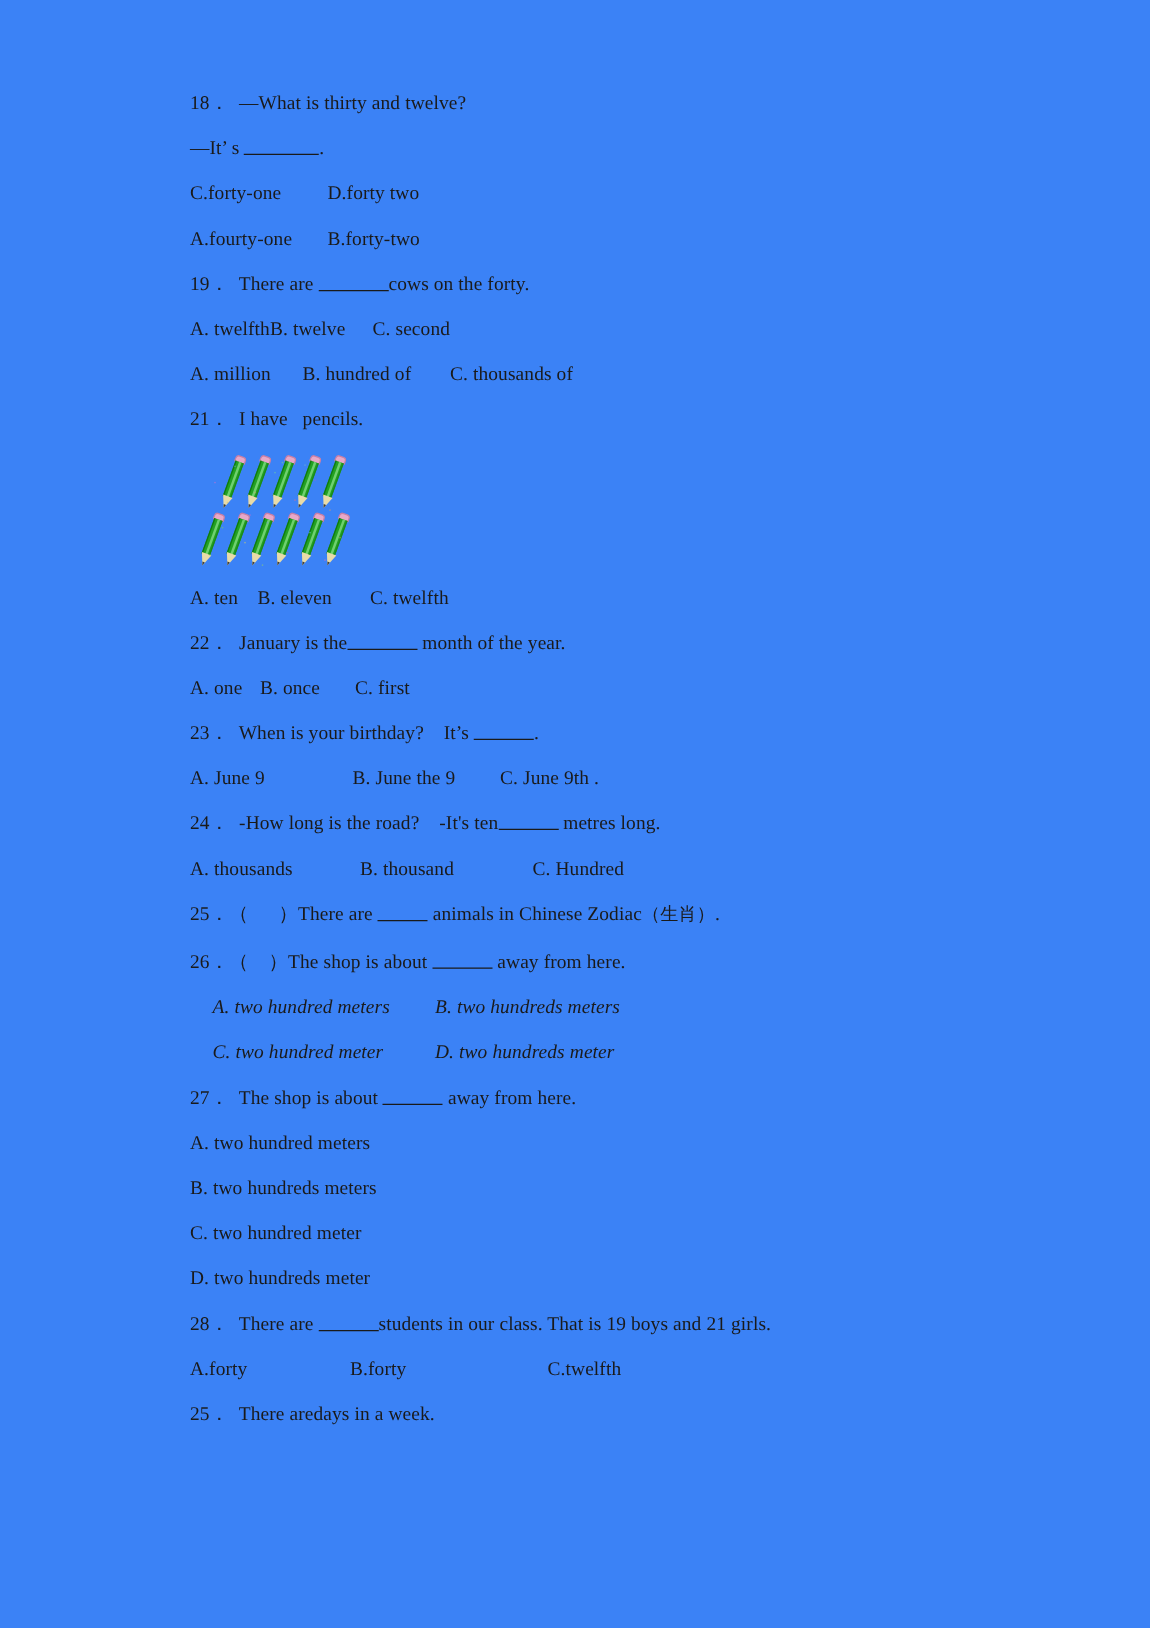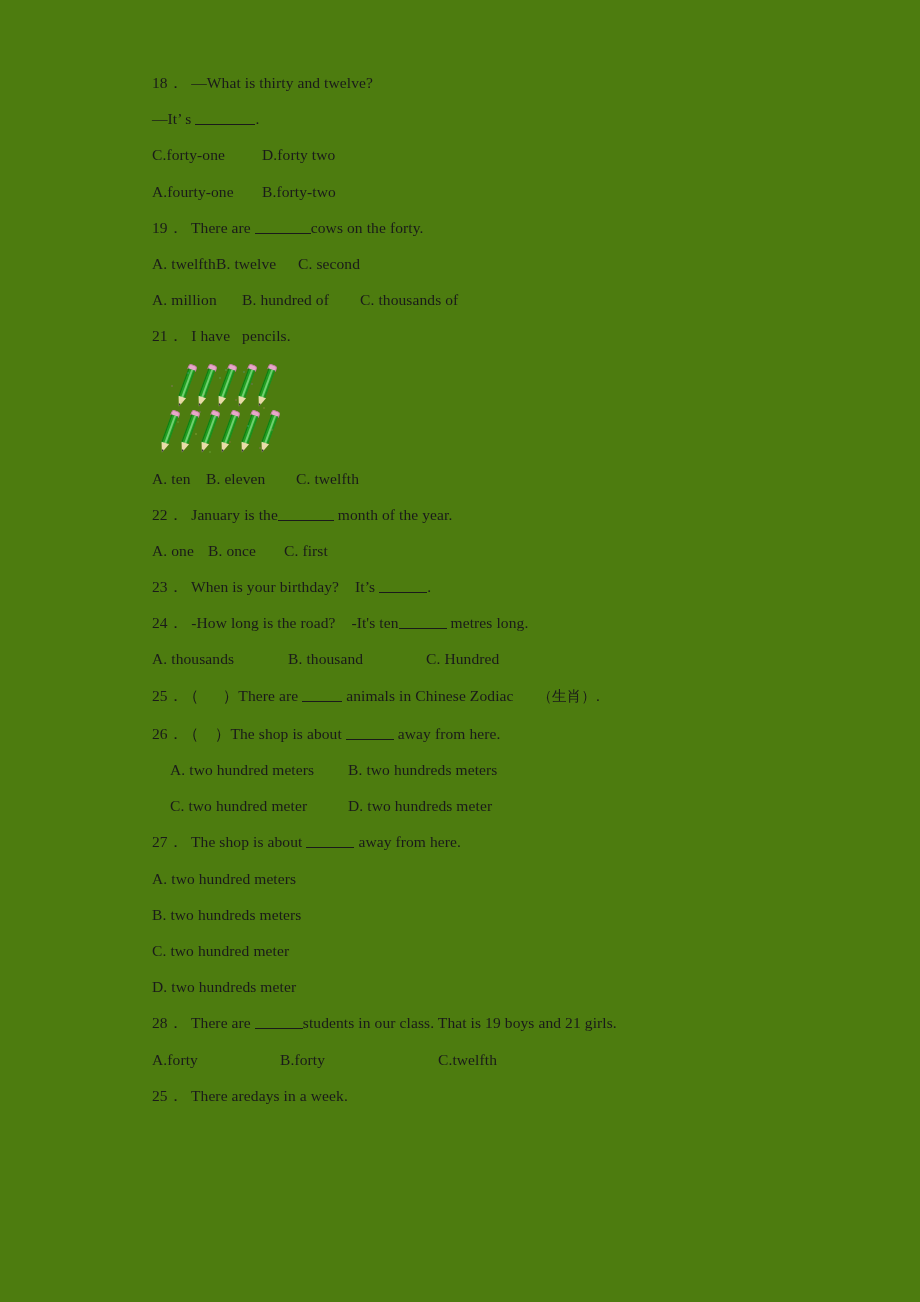--- a/index.html
+++ b/index.html
@@ -14,21 +14,21 @@
     font-family: "Liberation Serif", "DejaVu Serif", serif;
     color: #1a1a1a;
     overflow: hidden;
   }
 
   .page {
     position: absolute;
     left: 0; top: 0;
     width: 920px;
     height: 1302px;
-    background: #4d7c0f;
+    background: #3b82f6;
   }
 
   .content {
     position: absolute;
     left: 152px;
     top: 74px;
     width: 700px;
   }
 
   
@@ -37,36 +37,36 @@
     line-height: 17px;
     margin: 0 0 19.2px 0;
     white-space: pre;
     letter-spacing: 0.1px;
   }
 
   .qline { }
 
   .optline { }
 
-  .optline.indent { padding-left: 18px; }
+  .optline.indent { padding-left: 18px; font-style: italic; }
 
   
   .blank {
     display: inline-block;
     border-bottom: 1px solid #1a1a1a;
     vertical-align: baseline;
     height: 0.82em;
     margin-bottom: -1px;
   }
   .blank.w60  { width: 60px; }
   .blank.w56  { width: 56px; }
   .blank.w48  { width: 48px; }
   .blank.w40  { width: 40px; }
 
-  .cjk { font-family: Liberation Mono, monospace; font-size: 14.5px; margin-left: 24px; }
+  .cjk { font-family: Liberation Mono, monospace; font-size: 14.5px; }
 
   
   .figure {
     position: relative;
     width: 118px;
     height: 92px;
     margin: 2px 0 14px 8px;
   }
   .prow {
     position: absolute;
@@ -252,20 +252,21 @@
         </g>
       </svg>
     </div>
 
     <div class="line optline"><span style="display:inline-block;width:54px">A. ten</span><span style="display:inline-block;width:90px">B. eleven</span><span>C. twelfth</span></div>
 
     <div class="line qline"><span>22．  January is the</span><span class="blank w56"></span><span> month of the year.</span></div>
     <div class="line optline"><span style="display:inline-block;width:56px">A. one</span><span style="display:inline-block;width:76px">B. once</span><span>C. first</span></div>
 
     <div class="line qline"><span>23．  When is your birthday?    It’s </span><span class="blank w48"></span><span>.</span></div>
+    <div class="line optline"><span style="display:inline-block;width:130px">A. June 9</span><span style="display:inline-block;width:118px">B. June the 9</span><span>C. June 9th .</span></div>
 
     <div class="line qline"><span>24．  -How long is the road?    -It's te</span><span>n</span><span class="blank w48"></span><span> metres long.</span></div>
     <div class="line optline"><span style="display:inline-block;width:136px">A. thousands</span><span style="display:inline-block;width:138px">B. thousand</span><span>C. Hundred</span></div>
 
     <div class="line qline"><span>25．（      ）There are </span><span class="blank w40"></span><span> animals in Chinese Zodiac</span><span class="cjk">（生肖）</span><span>.</span></div>
 
     <div class="line qline"><span>26．（    ）The shop is about </span><span class="blank w48"></span><span> away from here.</span></div>
     <div class="line optline indent"><span style="display:inline-block;width:178px">A. two hundred meters</span><span>B. two hundreds meters</span></div>
     <div class="line optline indent"><span style="display:inline-block;width:178px">C. two hundred meter</span><span>D. two hundreds meter</span></div>
 

